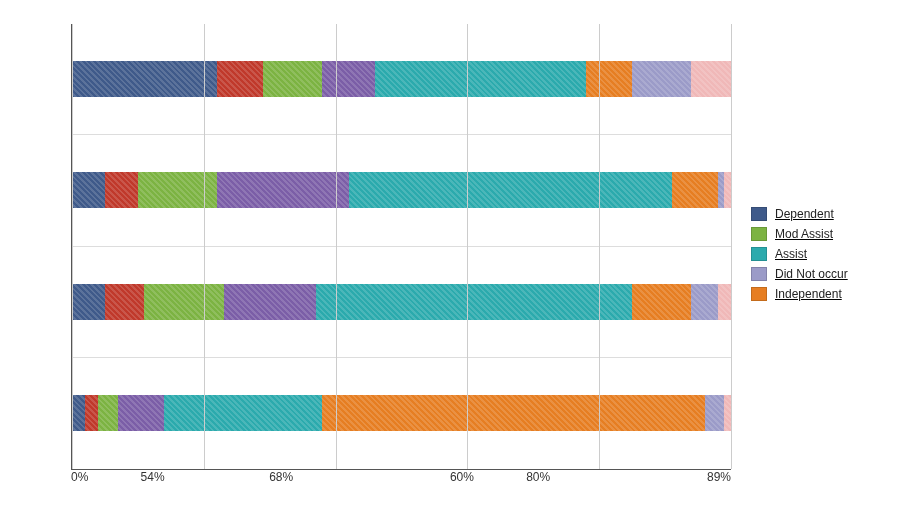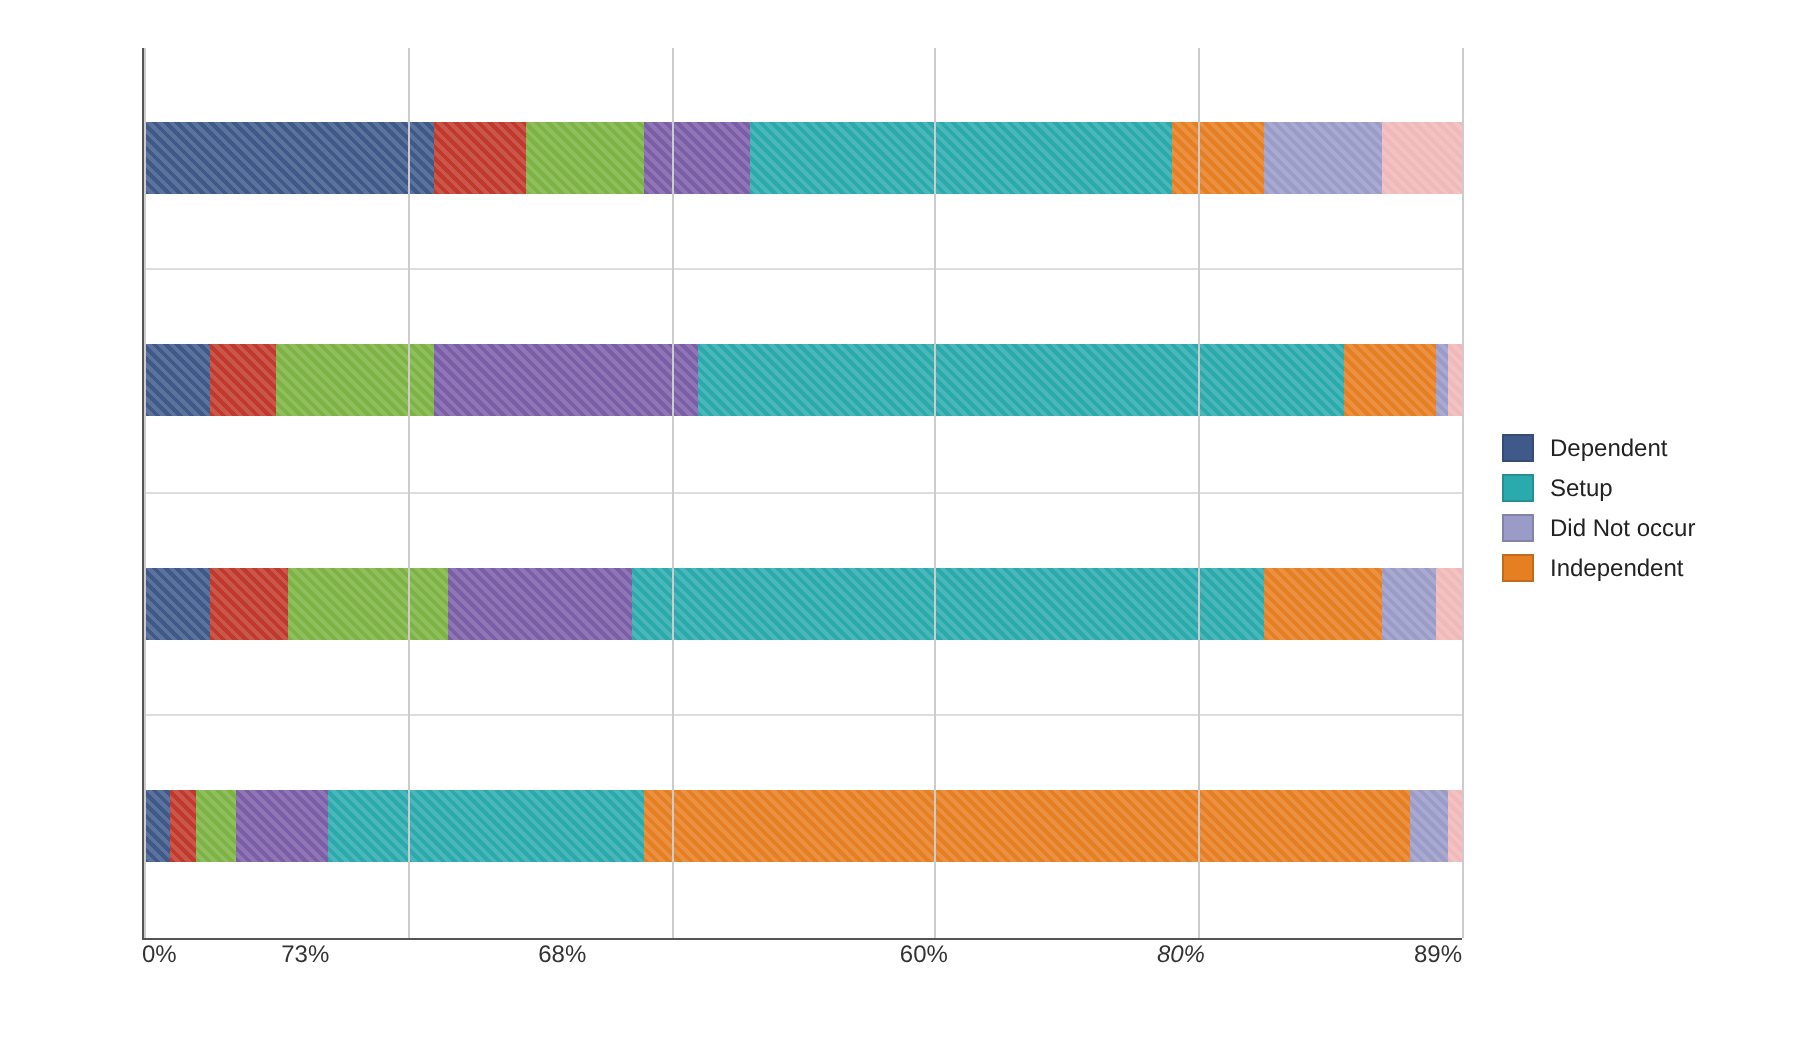--- a/index.html
+++ b/index.html
@@ -71,20 +71,21 @@
     }
     
     .legend {
       width: 160px;
       display: flex;
       flex-direction: column;
       justify-content: center;
       padding-left: 20px;
       gap: 6px;
       flex-shrink: 0;
+      text-decoration: underline;
     }
     .legend-item {
       display: flex;
       align-items: center;
       gap: 8px;
       font-size: 12px;
       color: #222;
     }
     .legend-swatch {
       width: 16px;
@@ -167,36 +168,40 @@
                 <div class="bar-segment" style="width: 3%; background: repeating-linear-gradient(45deg, transparent, transparent 2px, rgba(255, 255, 255, 0.15) 2px, rgba(255, 255, 255, 0.15) 4px) rgb(155, 155, 200); height: 100%;"></div>
                 <div class="bar-segment" style="width: 1%; background: repeating-linear-gradient(45deg, transparent, transparent 2px, rgba(255, 255, 255, 0.15) 2px, rgba(255, 255, 255, 0.15) 4px) rgb(240, 184, 184); height: 100%;"></div>
               </div>
             </div>
           </div>
       </div>
     </div>
 
     <div style="display:flex; margin-left:60px;" id="x-axis">
     <span class="x-label" style="flex: 0 0 0%; text-align: left;">0%</span>
-        <span class="x-label" style="flex: 1 1 0%; text-align: center;">73%</span>
+        <span class="x-label" style="flex: 1 1 0%; text-align: center;">54%</span>
         <span class="x-label" style="flex: 1 1 0%; text-align: center;">68%</span>
         <span class="x-label" style="flex: 1 1 0%; text-align: right;">60%</span>
-        <span class="x-label" style="flex: 1 1 0%; text-align: right; font-style: italic;">80%</span>
+        <span class="x-label" style="flex: 1 1 0%; text-align: center;">80%</span>
         <span class="x-label" style="flex: 1 1 0%; text-align: right;">89%</span>
       </div>
   </div>
 
   <div class="legend" id="legend">
       <div class="legend-item">
     <div class="legend-swatch" style="background:#3F5A8A;"></div>
     <span>Dependent</span>
   </div>
       <div class="legend-item">
+    <div class="legend-swatch" style="background:#7CB342;"></div>
+    <span>Mod Assist</span>
+  </div>
+      <div class="legend-item">
     <div class="legend-swatch" style="background:#2BAAAD;"></div>
-    <span>Setup</span>
+    <span>Assist</span>
   </div>
       <div class="legend-item">
     <div class="legend-swatch" style="background:#9B9BC8;"></div>
     <span>Did Not occur</span>
   </div>
       <div class="legend-item">
     <div class="legend-swatch" style="background:#E67E22;"></div>
     <span>Independent</span>
   </div>
     </div>

